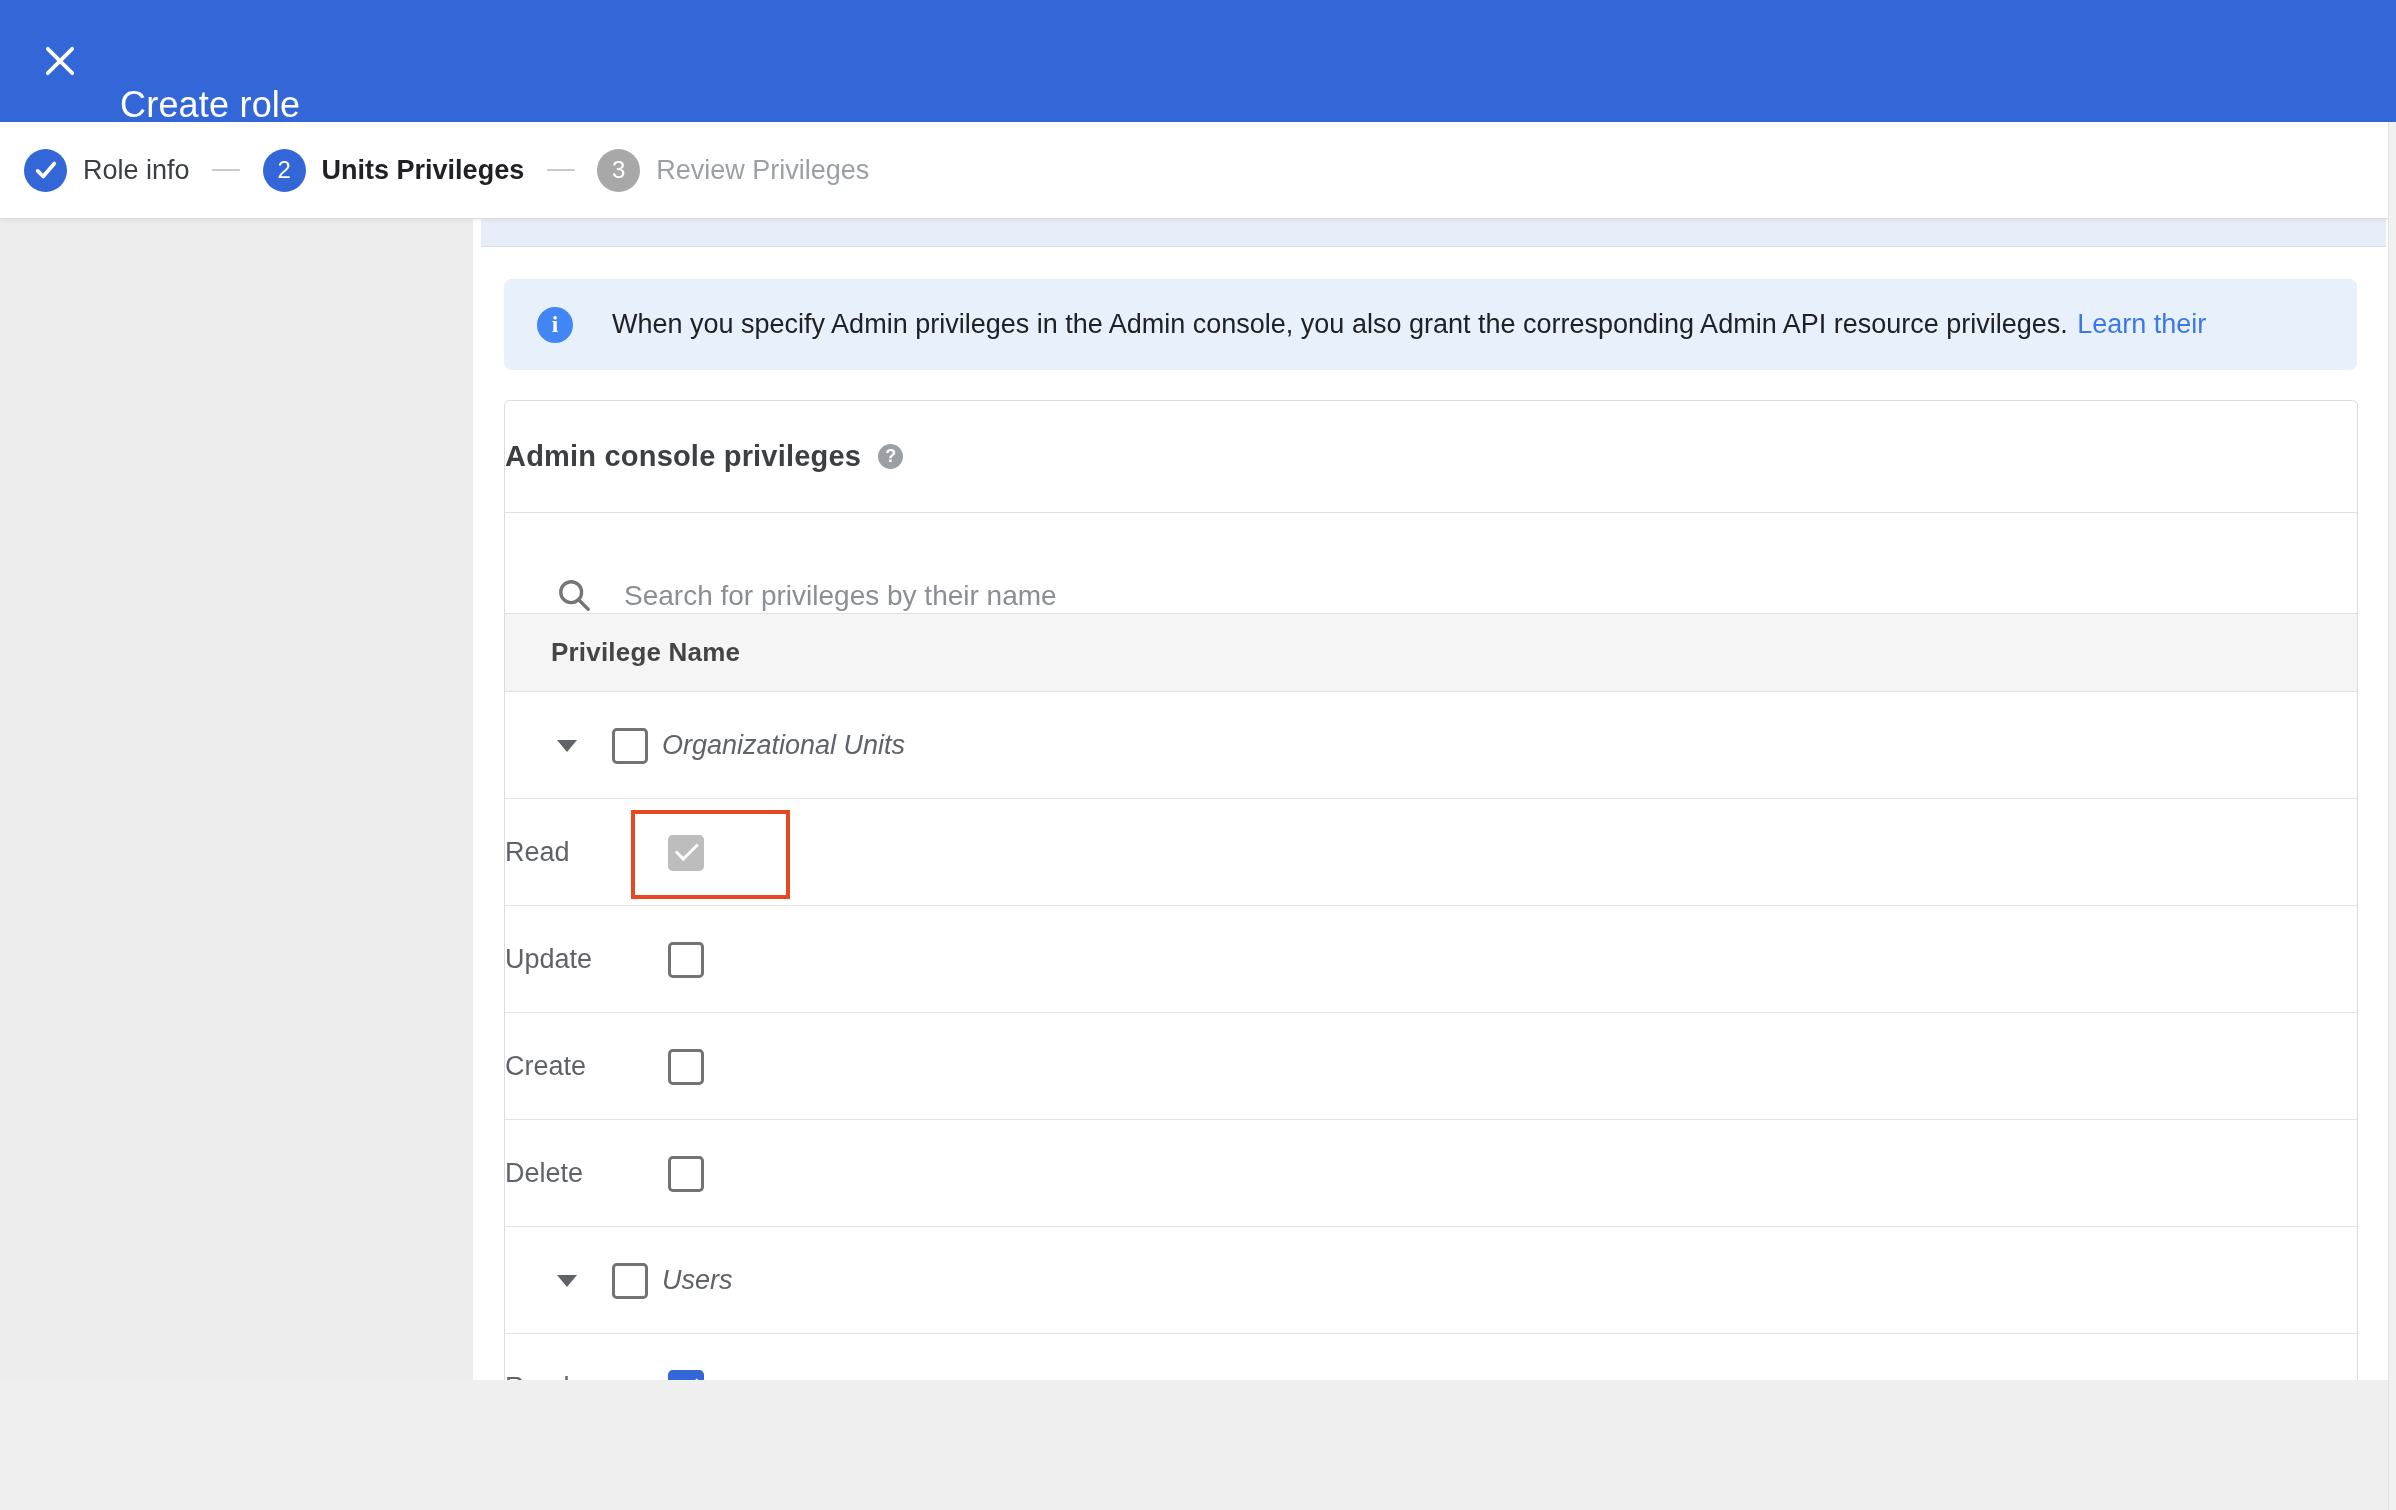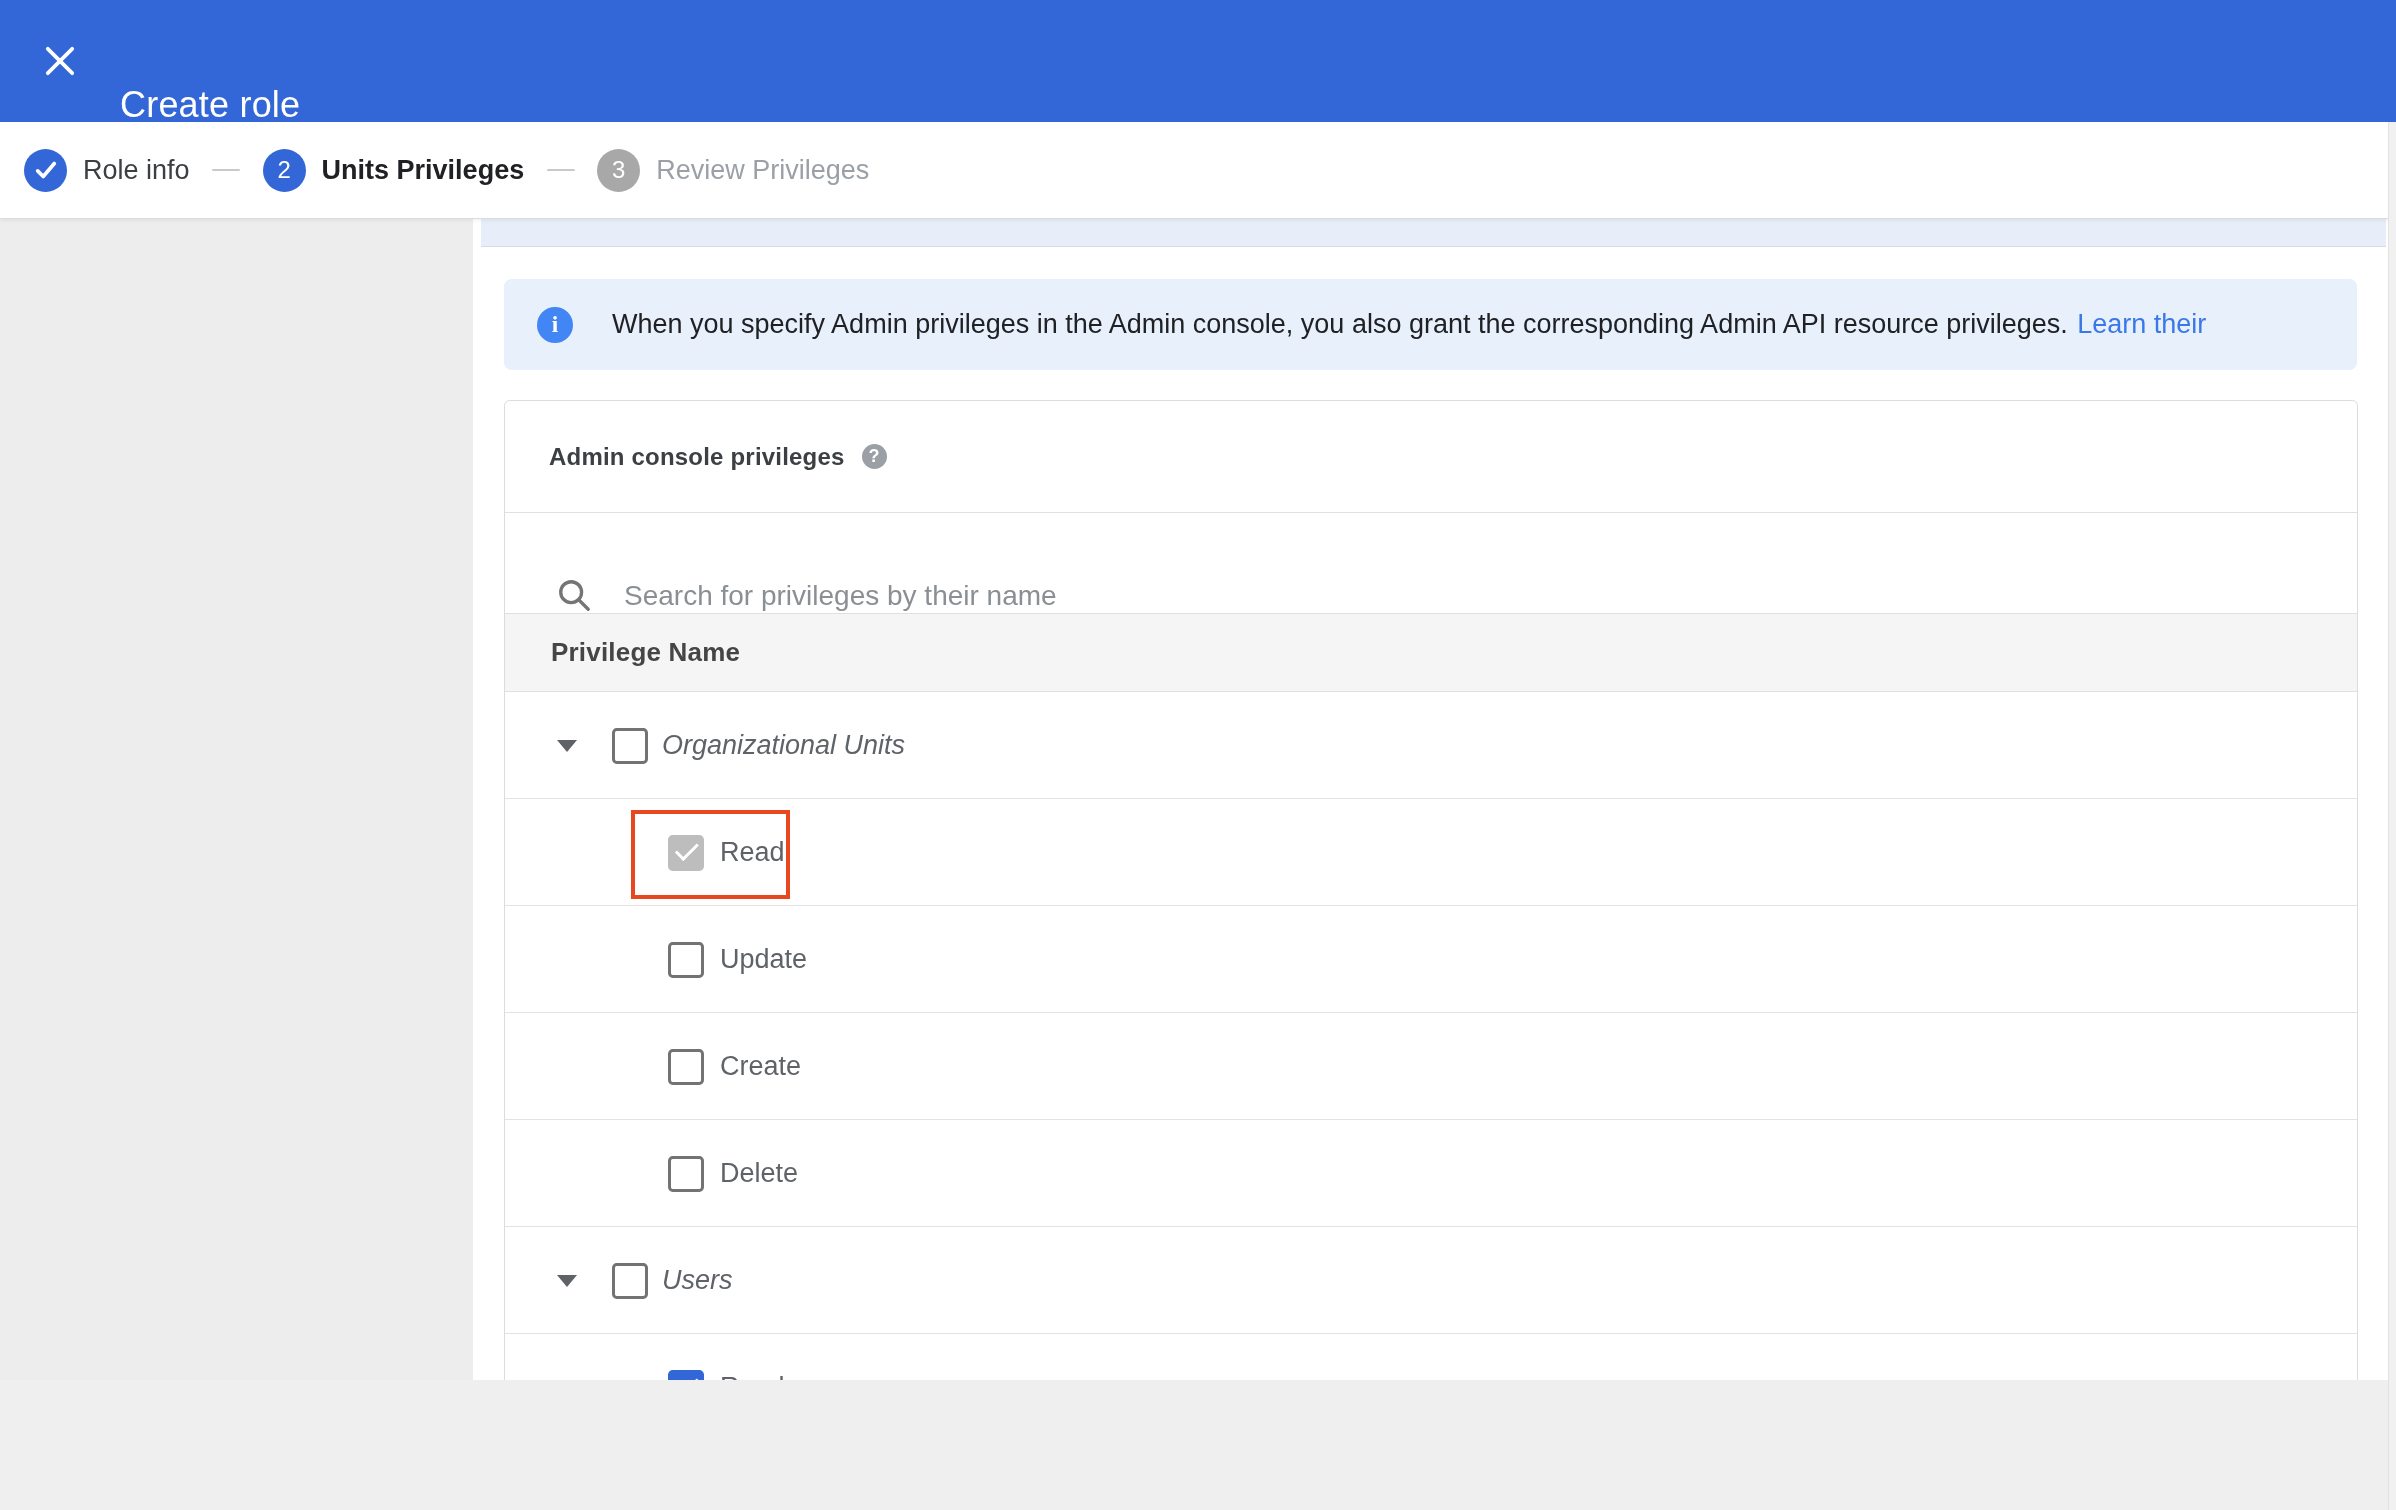--- a/index.html
+++ b/index.html
@@ -32,21 +32,21 @@
   .content{position:absolute;left:473px;top:217px;width:1923px;height:1163px;background:#ffffff;overflow:hidden;}
   .content-band{position:absolute;left:7.5px;top:0;width:1905px;height:29px;background:#e7edf9;border-bottom:1.9px solid #d6dbe4;}
   
   .banner{position:absolute;left:31px;top:62px;width:1853px;height:91px;background:#e8f0fc;border-radius:7.5px;display:flex;align-items:center;}
   .info-icon{width:36px;height:36px;border-radius:50%;background:#4285f4;color:#fff;display:flex;align-items:center;justify-content:center;font-size:23.4px;font-weight:700;margin-left:33px;flex:0 0 auto;font-family:"Liberation Serif",serif;}
   .banner-text{margin-left:39px;font-size:27px;color:#202124;}
   .banner-link{color:#3b78e7;cursor:pointer;margin-left:9.4px;font-size:27px;}
   
   .card{position:absolute;left:31px;top:183px;width:1854px;height:1049px;background:#ffffff;border:0.9px solid #dadce0;border-radius:5.6px;box-sizing:border-box;}
   .card-header{position:relative;height:111px;display:flex;align-items:center;}
-  .card-title{margin-left:44px;font-size:24px;font-weight:700;color:#3c4043;letter-spacing:0.2px;}
+  .card-title{font-size:29px;font-weight:700;color:#3c4043;letter-spacing:0.2px;}
   .help-icon{width:25px;height:25px;border-radius:50%;background:#9aa0a6;color:#fff;font-size:18px;font-weight:700;display:flex;align-items:center;justify-content:center;margin-left:17px;cursor:pointer;}
   .search-row{height:100px;border-top:0.9px solid #e0e0e0;display:flex;align-items:flex-end;}
   .search-icon{margin-left:51px;flex:0 0 auto;display:flex;}
   .search-input{margin-left:30px;border:none;outline:none;background:transparent;font-family:"Liberation Sans",sans-serif;font-size:28px;color:#3c4043;width:1405px;}
   .search-input::placeholder{color:#8a8f94;opacity:1;}
   .table-head{height:79px;background:#f5f5f5;border-top:0.9px solid #e0e0e0;border-bottom:0.9px solid #e0e0e0;display:flex;align-items:center;box-sizing:border-box;}
   .table-head-label{margin-left:46px;font-size:26px;font-weight:700;color:#454545;letter-spacing:0.2px;}
   
   .priv-row{position:relative;height:107px;border-bottom:0.9px solid #e3e3e3;display:flex;align-items:center;box-sizing:border-box;background:#fff;}
   .expander{position:absolute;left:52px;top:48px;width:0;height:0;border-left:10.3px solid transparent;border-right:10.3px solid transparent;border-top:12px solid #5f6368;cursor:pointer;}
@@ -55,21 +55,21 @@
   .priv-row.level-1 .checkbox{left:163px;}
   .checkbox.unchecked{border:3.7px solid #737373;background:#fff;}
   .checkbox.checked_disabled{background:#bdbdbd;}
   .checkbox.checked{background:#3366d6;}
   .checkbox.checked_disabled::after,.checkbox.checked::after{
     content:"";position:absolute;left:7.5px;top:7.5px;width:19px;height:9.4px;
     border-left:3.7px solid #fff;border-bottom:3.7px solid #fff;transform:rotate(-45deg);
   }
   .row-label{font-size:27px;color:#5f6368;white-space:nowrap;}
   .priv-row.level-0 .row-label{margin-left:157px;font-style:italic;}
-  .priv-row.level-1 .row-label{margin-left:215px;}
+  .priv-row.level-1 .row-label{}
   .highlight-rect{position:absolute;left:126px;top:11.2px;width:159px;height:89px;border:4.7px solid #e8481f;box-sizing:border-box;pointer-events:none;}
   
   .scrollbar{position:absolute;right:0;top:122px;width:9.4px;height:1389px;background:#f1f1f1;border-left:0.9px solid #e2e2e2;box-sizing:border-box;z-index:5;}
 </style>
 </head>
 <body>
 
 <div id="screen">
 
   <div class="appbar">

